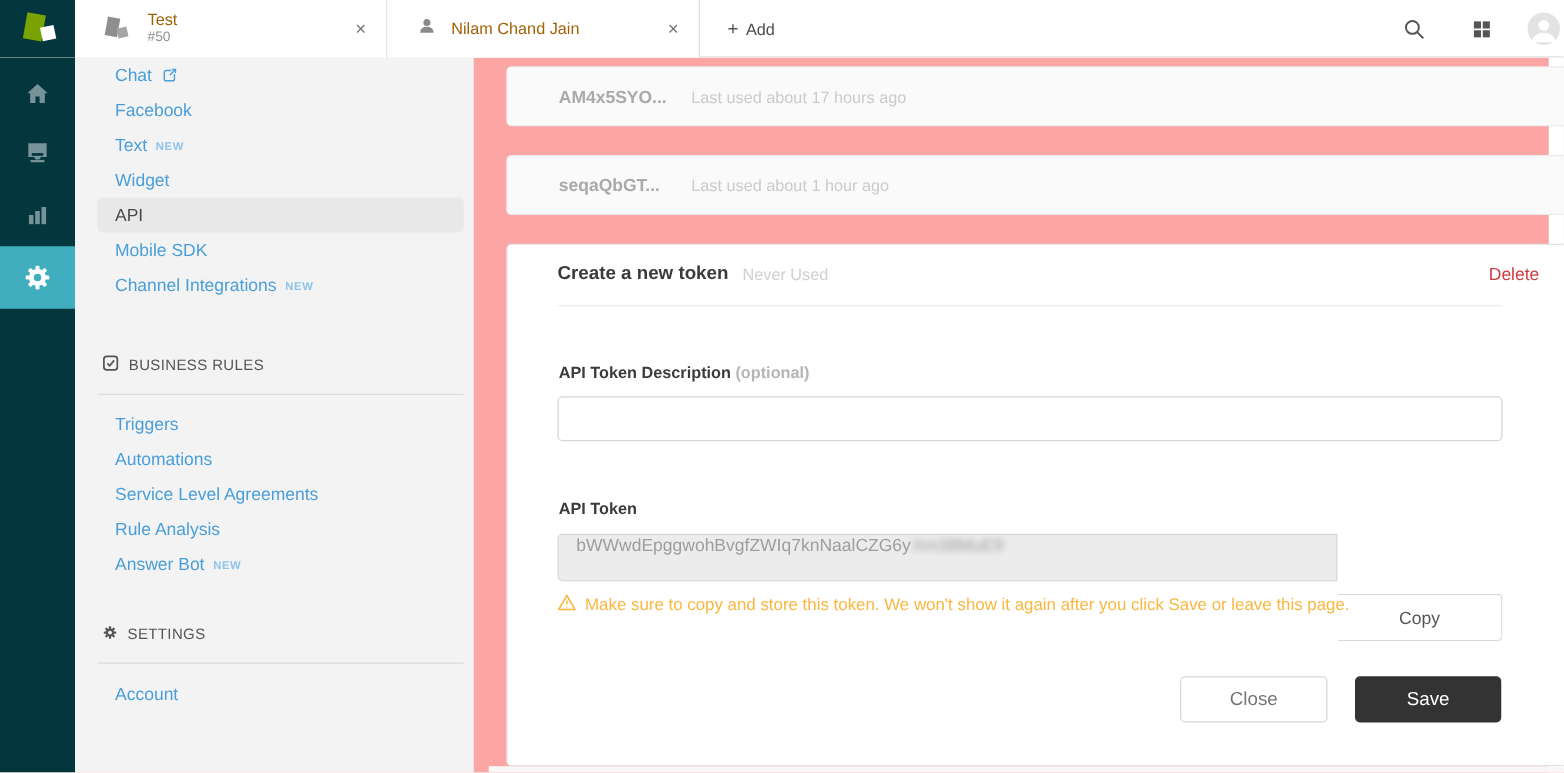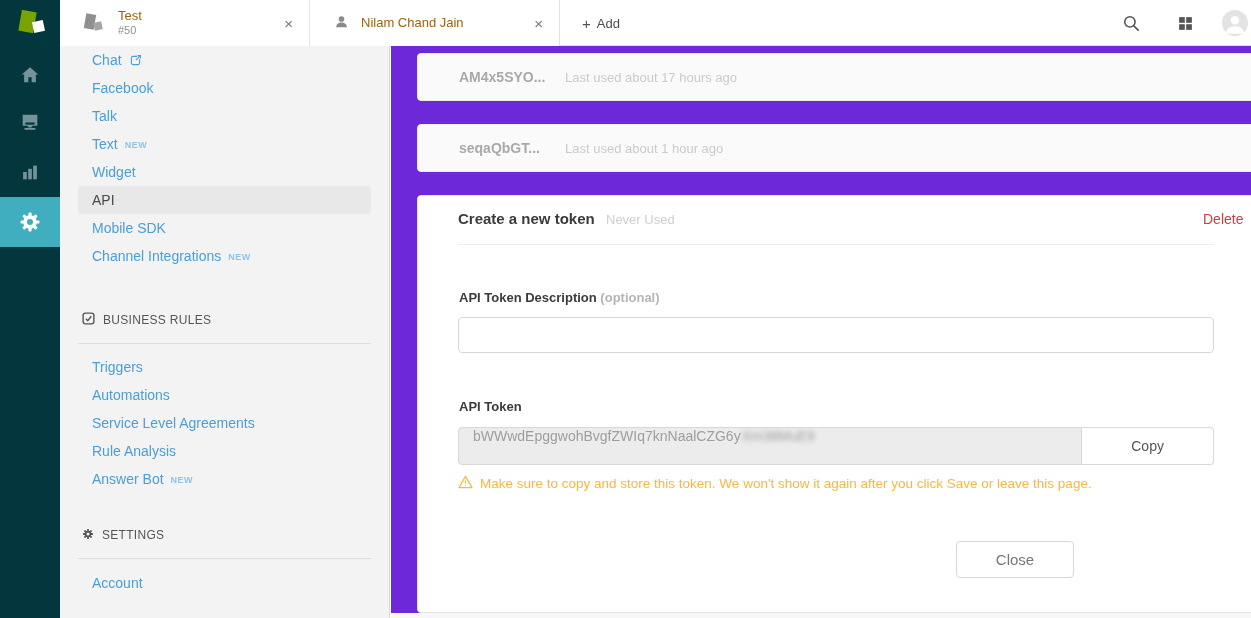--- a/index.html
+++ b/index.html
@@ -56,21 +56,21 @@
   .side-item.selected { background:#e8e8e8; border-radius:4px; margin-left:18px;
     margin-right:18px; padding-left:14px; color:#4a4a4a;text-align:right; }
   .badge { font-size:9px; font-weight:bold; color:#8fc3e9; letter-spacing:.5px;
     margin-left:7px; padding-top:2px; }
   .ext-ic { margin-left:7px; display:inline-flex; }
   .sect-head { display:flex; align-items:center; gap:8px; padding-left:22px;
     font-size:12px; color:#555; letter-spacing:.3px; height:16px; }
   .sect-div { height:1px; background:#dcdcdc; margin:0 18px; }
 
   
-  .main { position:absolute; left:391px; top:46px; width:860px; height:572px; background:#6d28d9; }
+  .main { position:absolute; left:379px; top:46px; width:860px; height:572px; background:#fca5a5; }
   .token-row { position:absolute; left:26px; width:860px; height:48px;
     background:#fafafa; border:1px solid #ebebeb; border-radius:4px;
     display:flex; align-items:center; }
   .row1 { top:7px; } .row2 { top:78px; }
   .token-name { margin-left:41px; width:106px; font-size:14px; font-weight:bold; color:#a9a9a9; }
   .token-meta { font-size:13px; color:#cbcbcb; }
 
   .panel { position:absolute; left:26px; top:149px; width:860px; height:418px;
     background:#fff; border:1px solid #e2e2e2; border-radius:4px; }
   .panel-title { position:absolute; left:40px; top:14px; font-size:15px;
@@ -87,21 +87,21 @@
     border:1px solid #d6d6d6; border-radius:4px; background:#fff; font-size:14px;
     padding:0 14px; color:#333; outline:none; }
   .lbl-token { top:203px; }
   .token-group { position:absolute; left:40px; top:231px; width:756px; height:38px; display:flex; }
   .token-box { width:639px; height:38px; background:#ececec; border:1px solid #d8d8d8;
     border-radius:4px 0 0 4px; display:flex; align-items:flex-start; padding-left:14px;
     font-size:14px; color:#9e9e9e; overflow:hidden; white-space:nowrap; }
   .token-redacted { filter:blur(2.5px); margin-left:1px; }
   .copy-btn { width:135px; height:38px; background:#fff; border:1px solid #d8d8d8;
     border-left:none; border-radius:0 4px 4px 0; display:flex; align-items:center;
-    justify-content:center; font-size:14px; color:#555; cursor:pointer; }
+    justify-content:center; font-size:14px; color:#555; cursor:pointer;margin-top:48px; }
   .warning { position:absolute; left:40px; top:279px; display:flex; align-items:center;
     gap:7px; font-size:13.5px; color:#f9b73f; }
   .btn { position:absolute; top:345px; height:37px; border-radius:4px; display:flex;
     align-items:center; justify-content:center; font-size:15px; cursor:pointer; }
   .close-btn { left:538px; width:118px; background:#fff; border:1px solid #d8d8d8; color:#767676; }
   .save-btn { left:678px; width:117px; background:#333333; border:1px solid #333333; color:#fff; }
 
   .bottom-strip { position:absolute; left:391px; top:613px; width:860px; height:5px; background:#f7f7f7; }
 </style>
 </head>
@@ -207,23 +207,20 @@
           <path d="M10 3 H4.8 A1.8 1.8 0 0 0 3 4.8 V11.2 A1.8 1.8 0 0 0 4.8 13 H11.2 A1.8 1.8 0 0 0 13 11.2 V6.5"></path>
           <path d="M8.5 7.5 L14 2"></path>
           <path d="M10.5 2 H14 V5.5"></path>
         </svg>
     </span>
   </div>
   <div class="side-item">
     <span>Facebook</span>
   </div>
   <div class="side-item">
-    <span>Talk</span>
-  </div>
-  <div class="side-item">
     <span>Text</span>
     <span class="badge">NEW</span>
   </div>
   <div class="side-item">
     <span>Widget</span>
   </div>
   <div class="side-item selected">
     <span>API</span>
   </div>
   <div class="side-item">
@@ -322,16 +319,17 @@
         <svg width="15" height="14" viewBox="0 0 16 15" fill="none" stroke="#f9b73f" stroke-width="1.3">
             <path d="M8 1.5 L15 13.5 H1 Z" stroke-linejoin="round"></path>
             <line x1="8" y1="5.8" x2="8" y2="9.2"></line>
             <circle cx="8" cy="11.3" r="0.6" fill="#f9b73f" stroke="none"></circle>
           </svg>
       </span>
       <span>Make sure to copy and store this token. We won't show it again after you click Save or leave this page.</span>
     </div>
 
     <div class="btn close-btn">Close</div>
+    <div class="btn save-btn">Save</div>
   </div>
 </div>
 
 <div class="bottom-strip"></div>
 
 </body></html>

